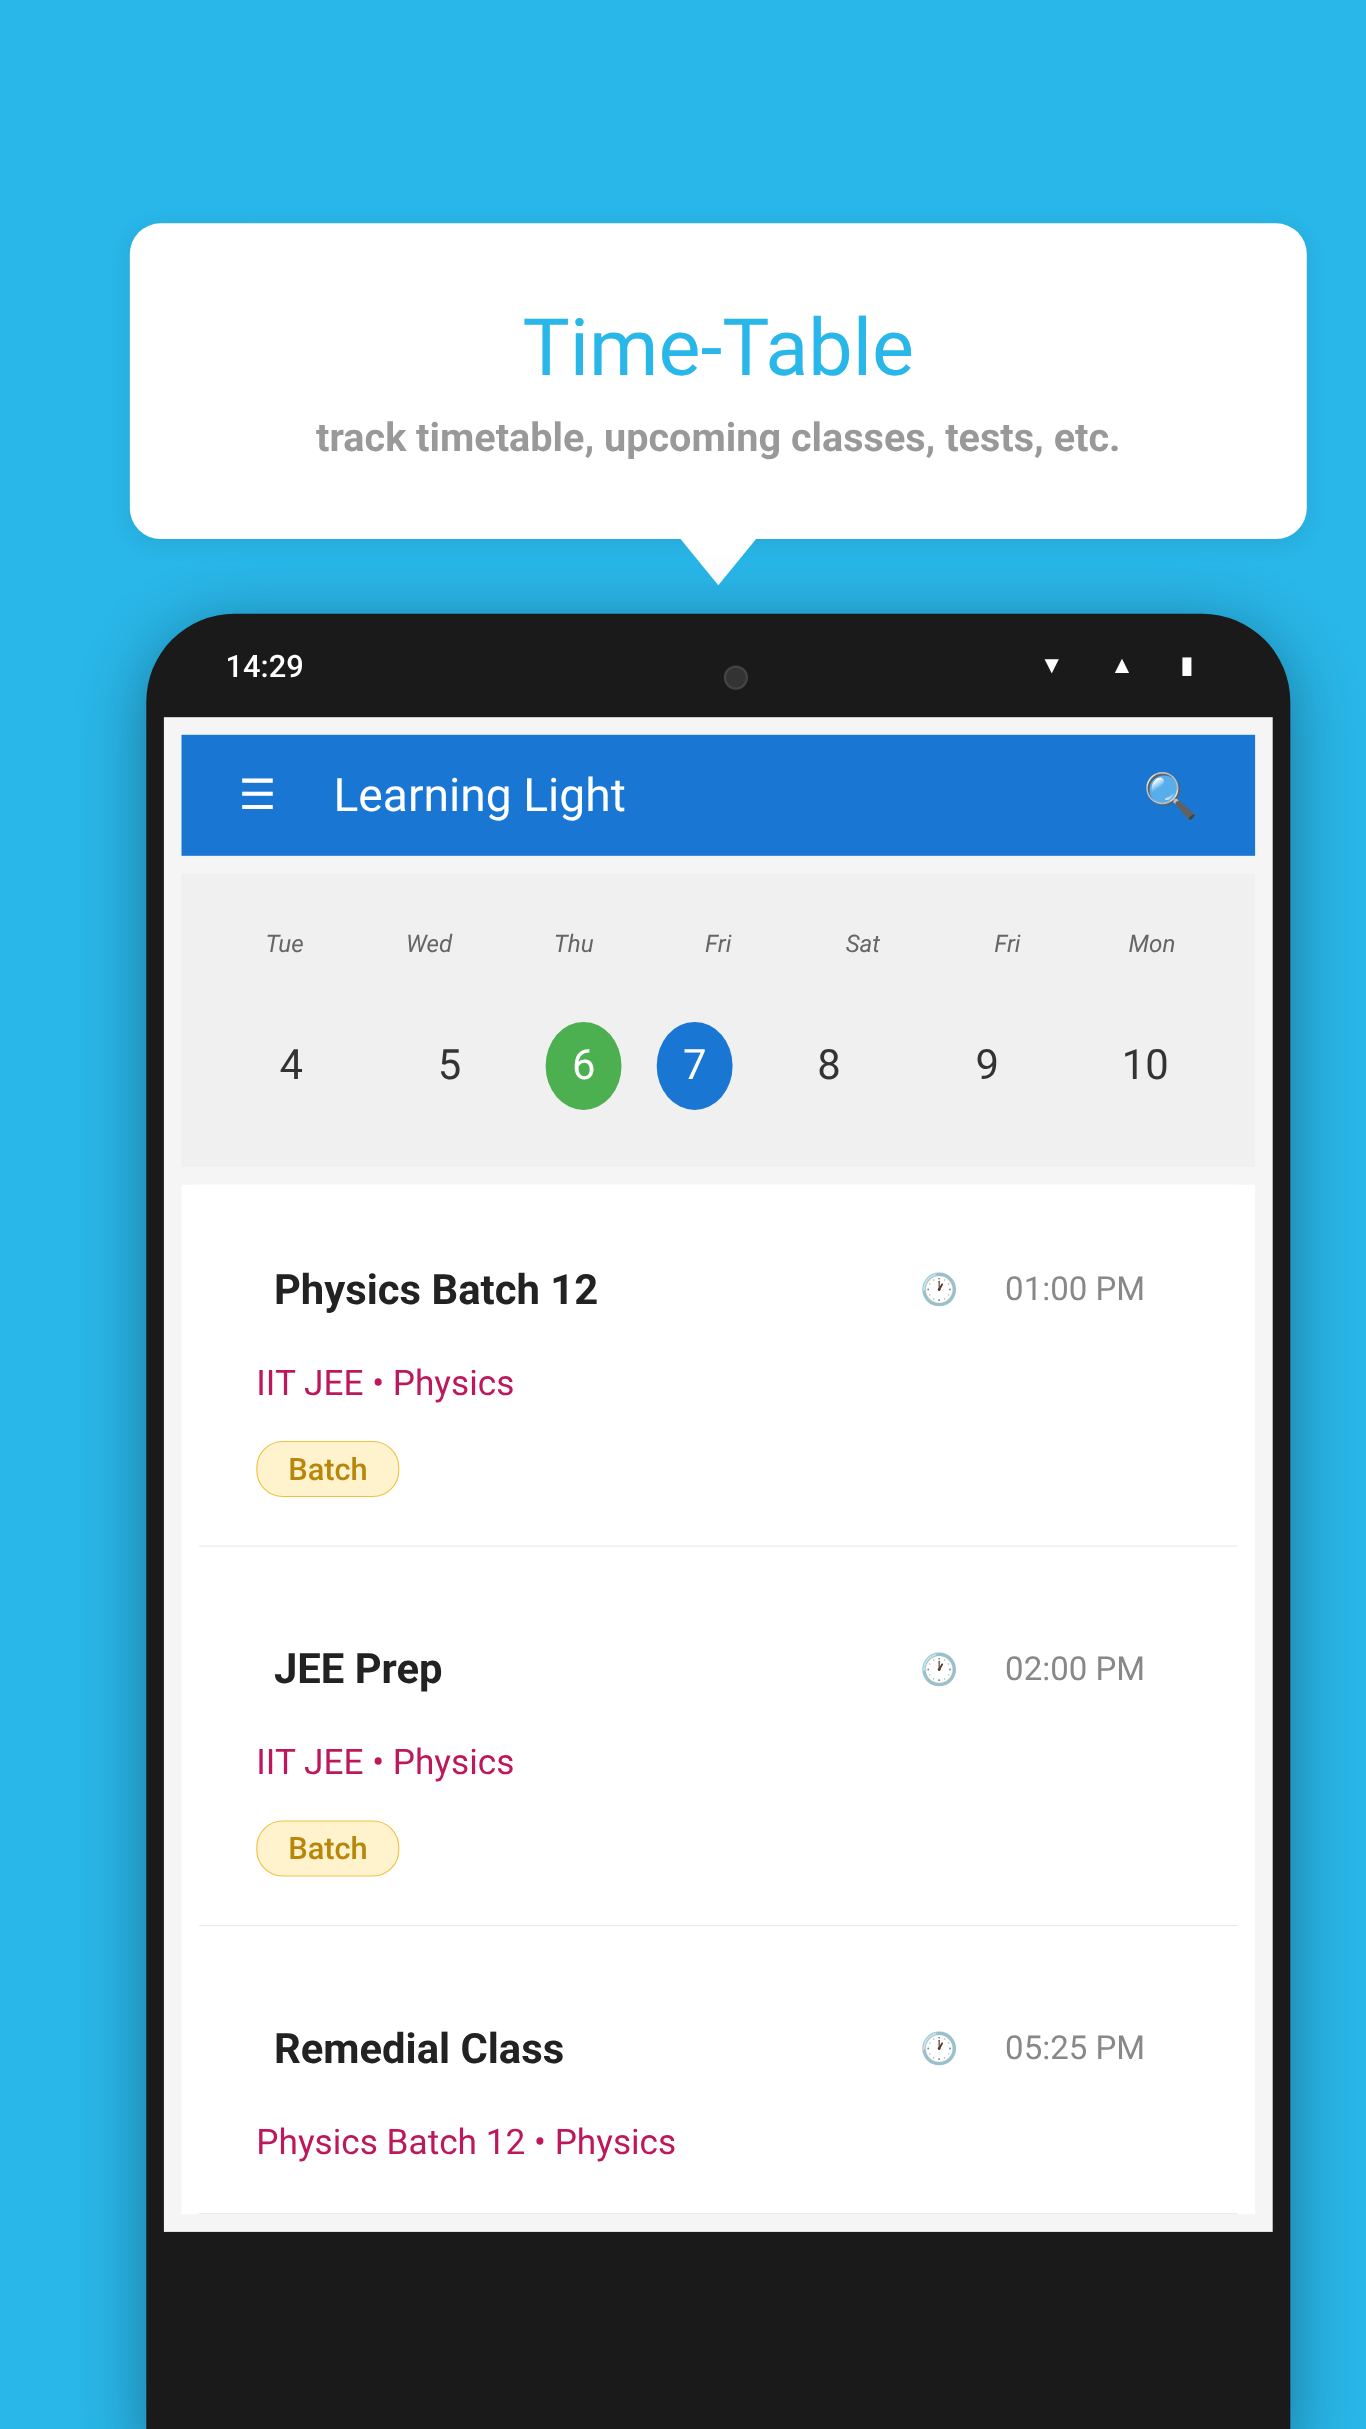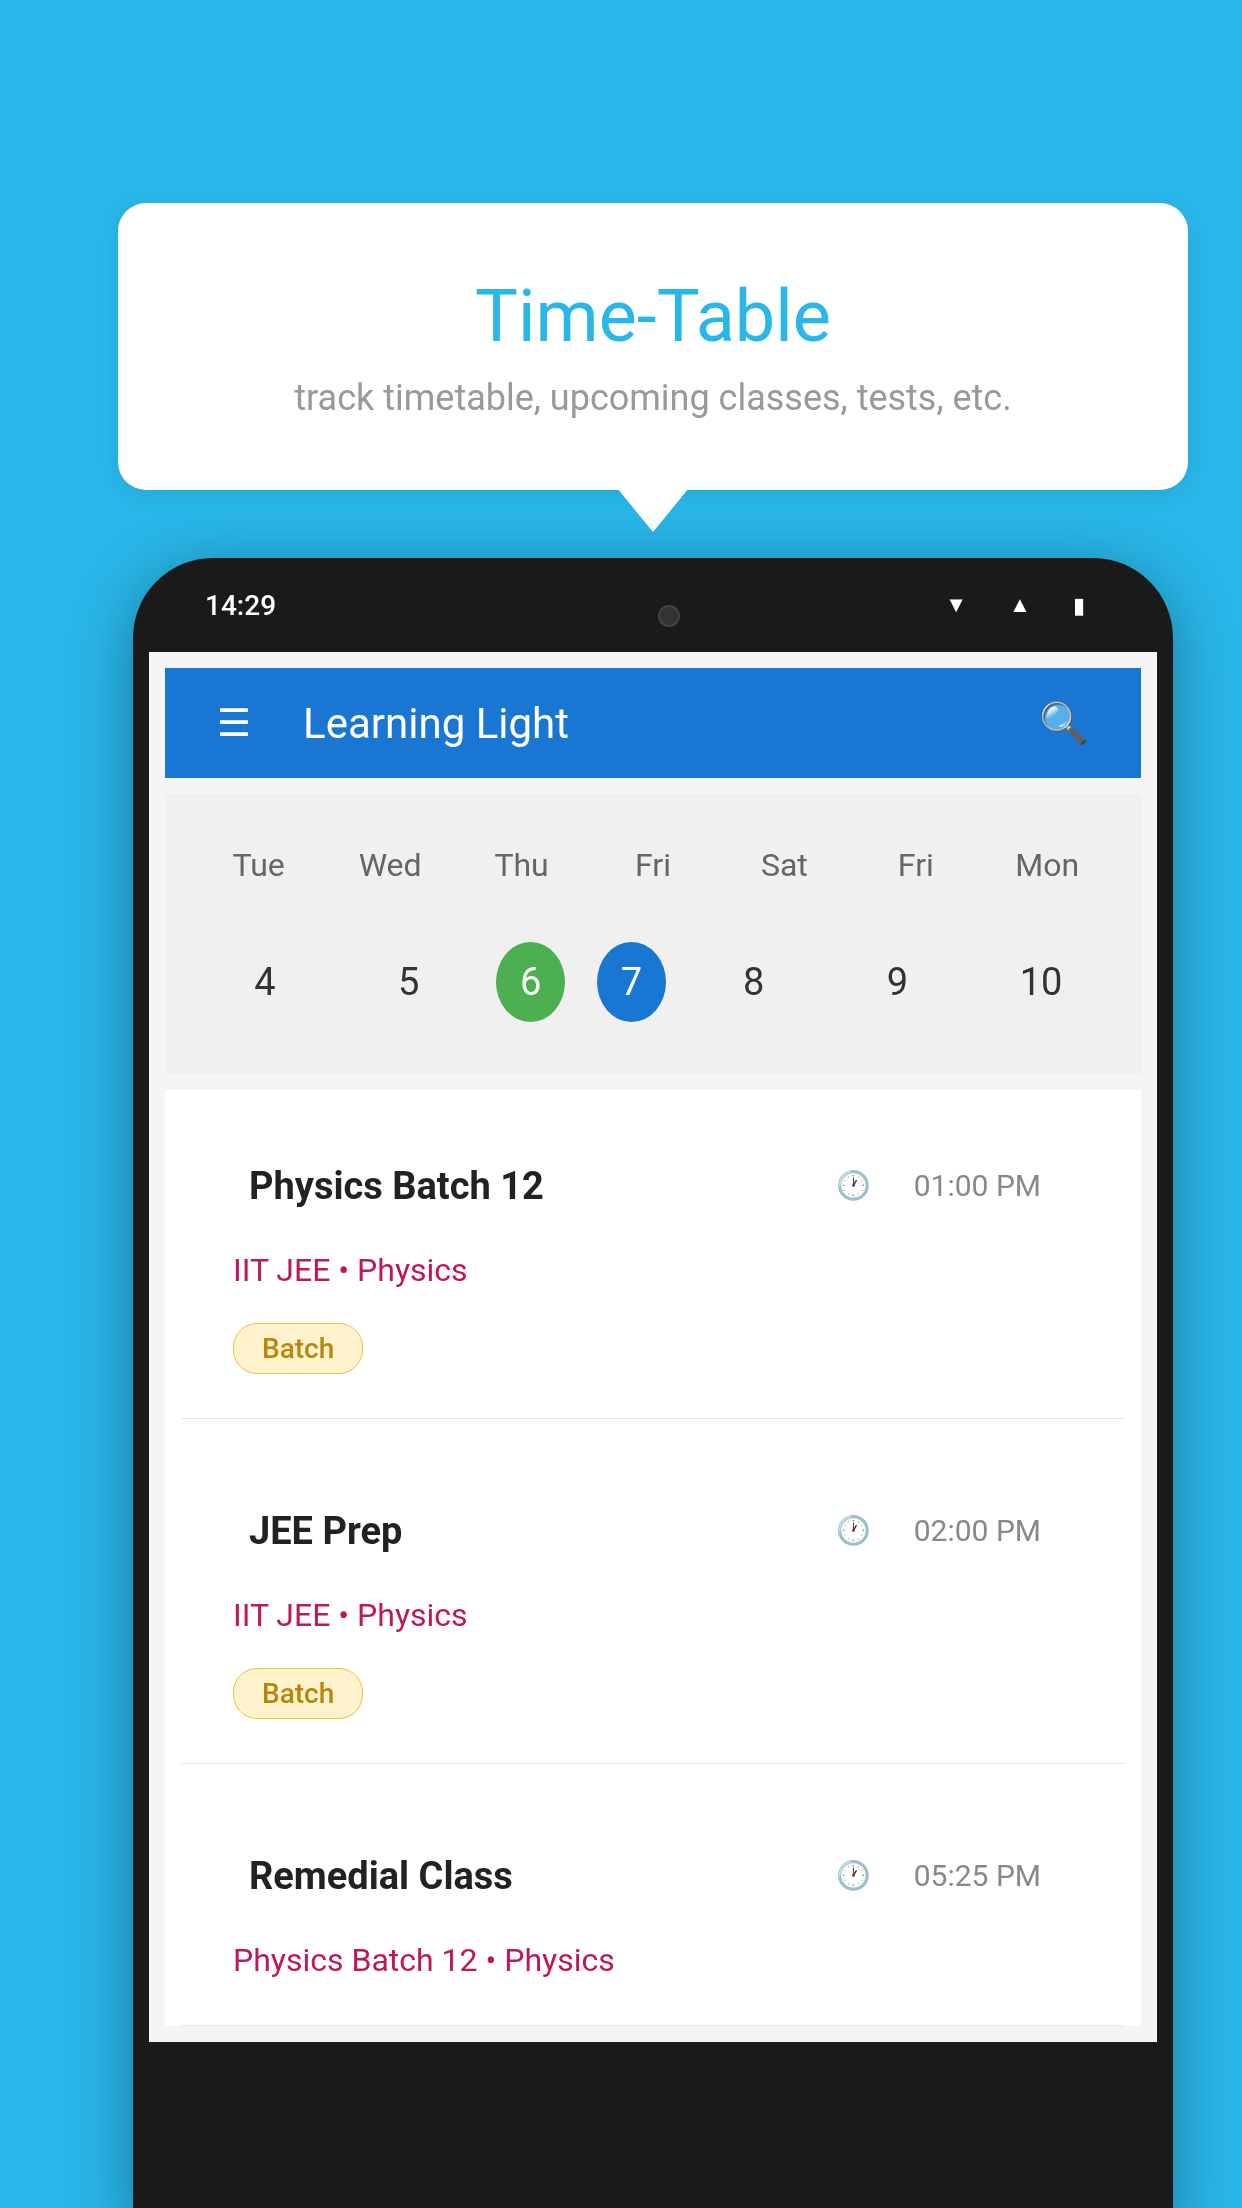--- a/index.html
+++ b/index.html
@@ -40,21 +40,21 @@
     }
     .speech-bubble-title {
       font-size: 72px;
       font-weight: 400;
       color: #29B6E8;
       margin-bottom: 18px;
     }
     .speech-bubble-subtitle {
       font-size: 36px;
       color: #999;
-      font-weight: 400;
+      font-weight: 700;
     }
 
     
     .phone-frame {
       position: absolute;
       top: 510px;
       left: 85px;
       right: 85px;
       bottom: 0;
       background: #1a1a1a;
@@ -147,24 +147,25 @@
     .calendar-strip {
       background: #f0f0f0;
       padding: 20px 0 10px 0;
     }
     .day-headers {
       display: flex;
       justify-content: space-around;
       padding: 0 12px 10px 12px;
     }
     .day-header {
-      font-size: 32px;
+      font-size: 22px;
       color: #666;
       text-align: center;
       width: 130px;
+      font-style: italic;
     }
     .day-numbers {
       display: flex;
       justify-content: space-around;
       padding: 0 12px 10px 12px;
     }
     .day-number {
       font-size: 38px;
       color: #333;
       text-align: center;

